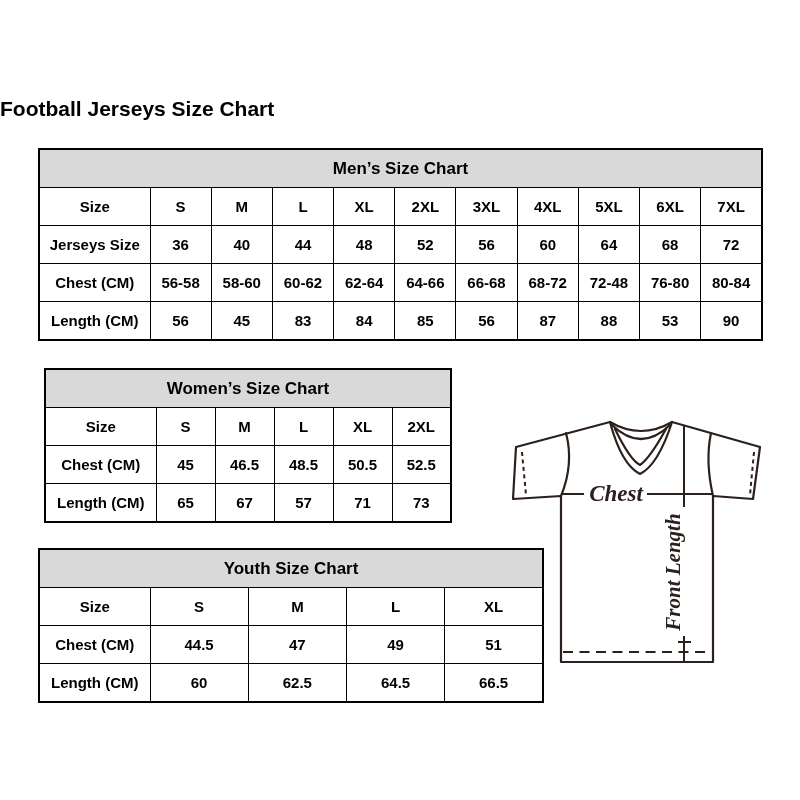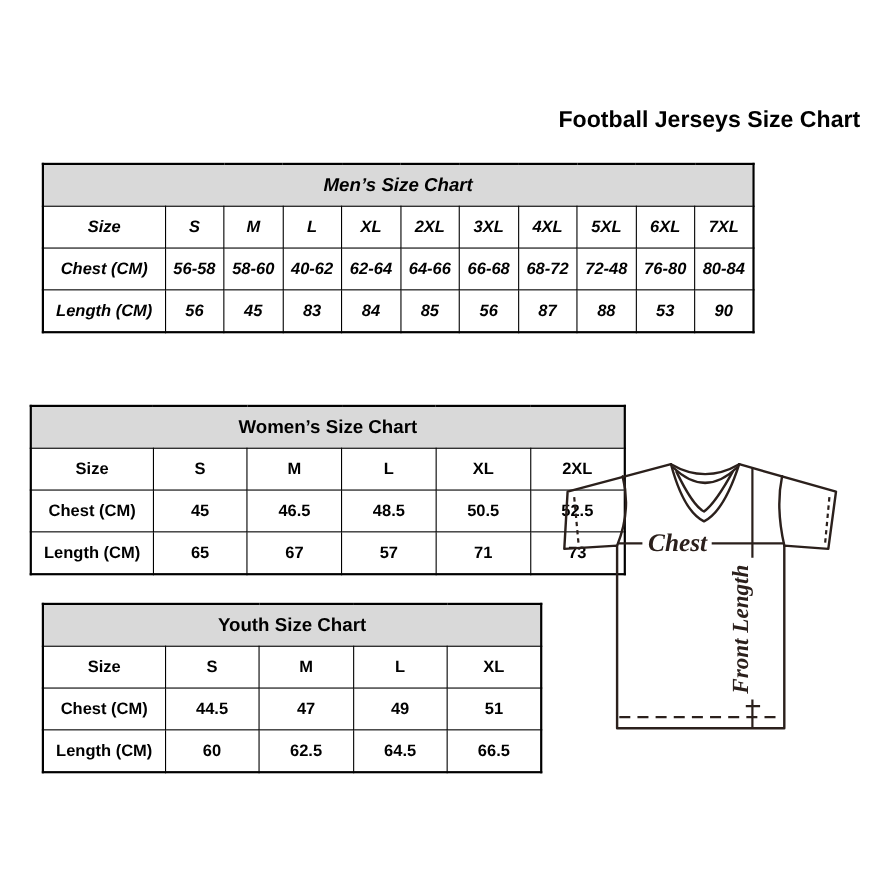--- a/index.html
+++ b/index.html
@@ -9,29 +9,29 @@
     --text-c:#000000;
   }
   html,body{margin:0;padding:0;}
   body{
     width:800px;height:800px;background:#ffffff;position:relative;
     font-family:"Liberation Sans", sans-serif;color:var(--text-c);
     overflow:hidden;
   }
   .page-title{
     position:absolute;top:97px;left:0;width:782px;margin:0;
-    text-align:right;font-size:21px;font-weight:bold;color:var(--text-c);
+    text-align:left;font-size:21px;font-weight:bold;color:var(--text-c);
   }
   table.size-table{
     position:absolute;border-collapse:collapse;table-layout:fixed;
     border:2px solid var(--border-c);
   }
-  #table-men{left:38px;top:148px;width:648px;font-style:italic;}
-  #table-women{left:27px;top:368px;width:542px;}
-  #table-youth{left:38px;top:548px;width:455px;}
+  #table-men{left:38px;top:148px;width:725px;}
+  #table-women{left:44px;top:368px;width:408px;}
+  #table-youth{left:38px;top:548px;width:506px;}
   table.size-table th,table.size-table td{
     border:1.5px solid var(--border-c);
     height:37px;padding:0;margin:0;
     text-align:center;vertical-align:middle;
     font-weight:bold;font-size:15px;color:var(--text-c);
     white-space:nowrap;overflow:hidden;
   }
   table.size-table th.table-header{
     background:var(--header-bg);
     font-size:17px;
@@ -80,24 +80,37 @@
         <td>L</td>
         <td>XL</td>
         <td>2XL</td>
         <td>3XL</td>
         <td>4XL</td>
         <td>5XL</td>
         <td>6XL</td>
         <td>7XL</td>
       </tr>
       <tr>
+        <td>Jerseys Size</td>
+        <td>36</td>
+        <td>40</td>
+        <td>44</td>
+        <td>48</td>
+        <td>52</td>
+        <td>56</td>
+        <td>60</td>
+        <td>64</td>
+        <td>68</td>
+        <td>72</td>
+      </tr>
+      <tr>
         <td>Chest (CM)</td>
         <td>56-58</td>
         <td>58-60</td>
-        <td>40-62</td>
+        <td>60-62</td>
         <td>62-64</td>
         <td>64-66</td>
         <td>66-68</td>
         <td>68-72</td>
         <td>72-48</td>
         <td>76-80</td>
         <td>80-84</td>
       </tr>
       <tr>
         <td>Length (CM)</td>

